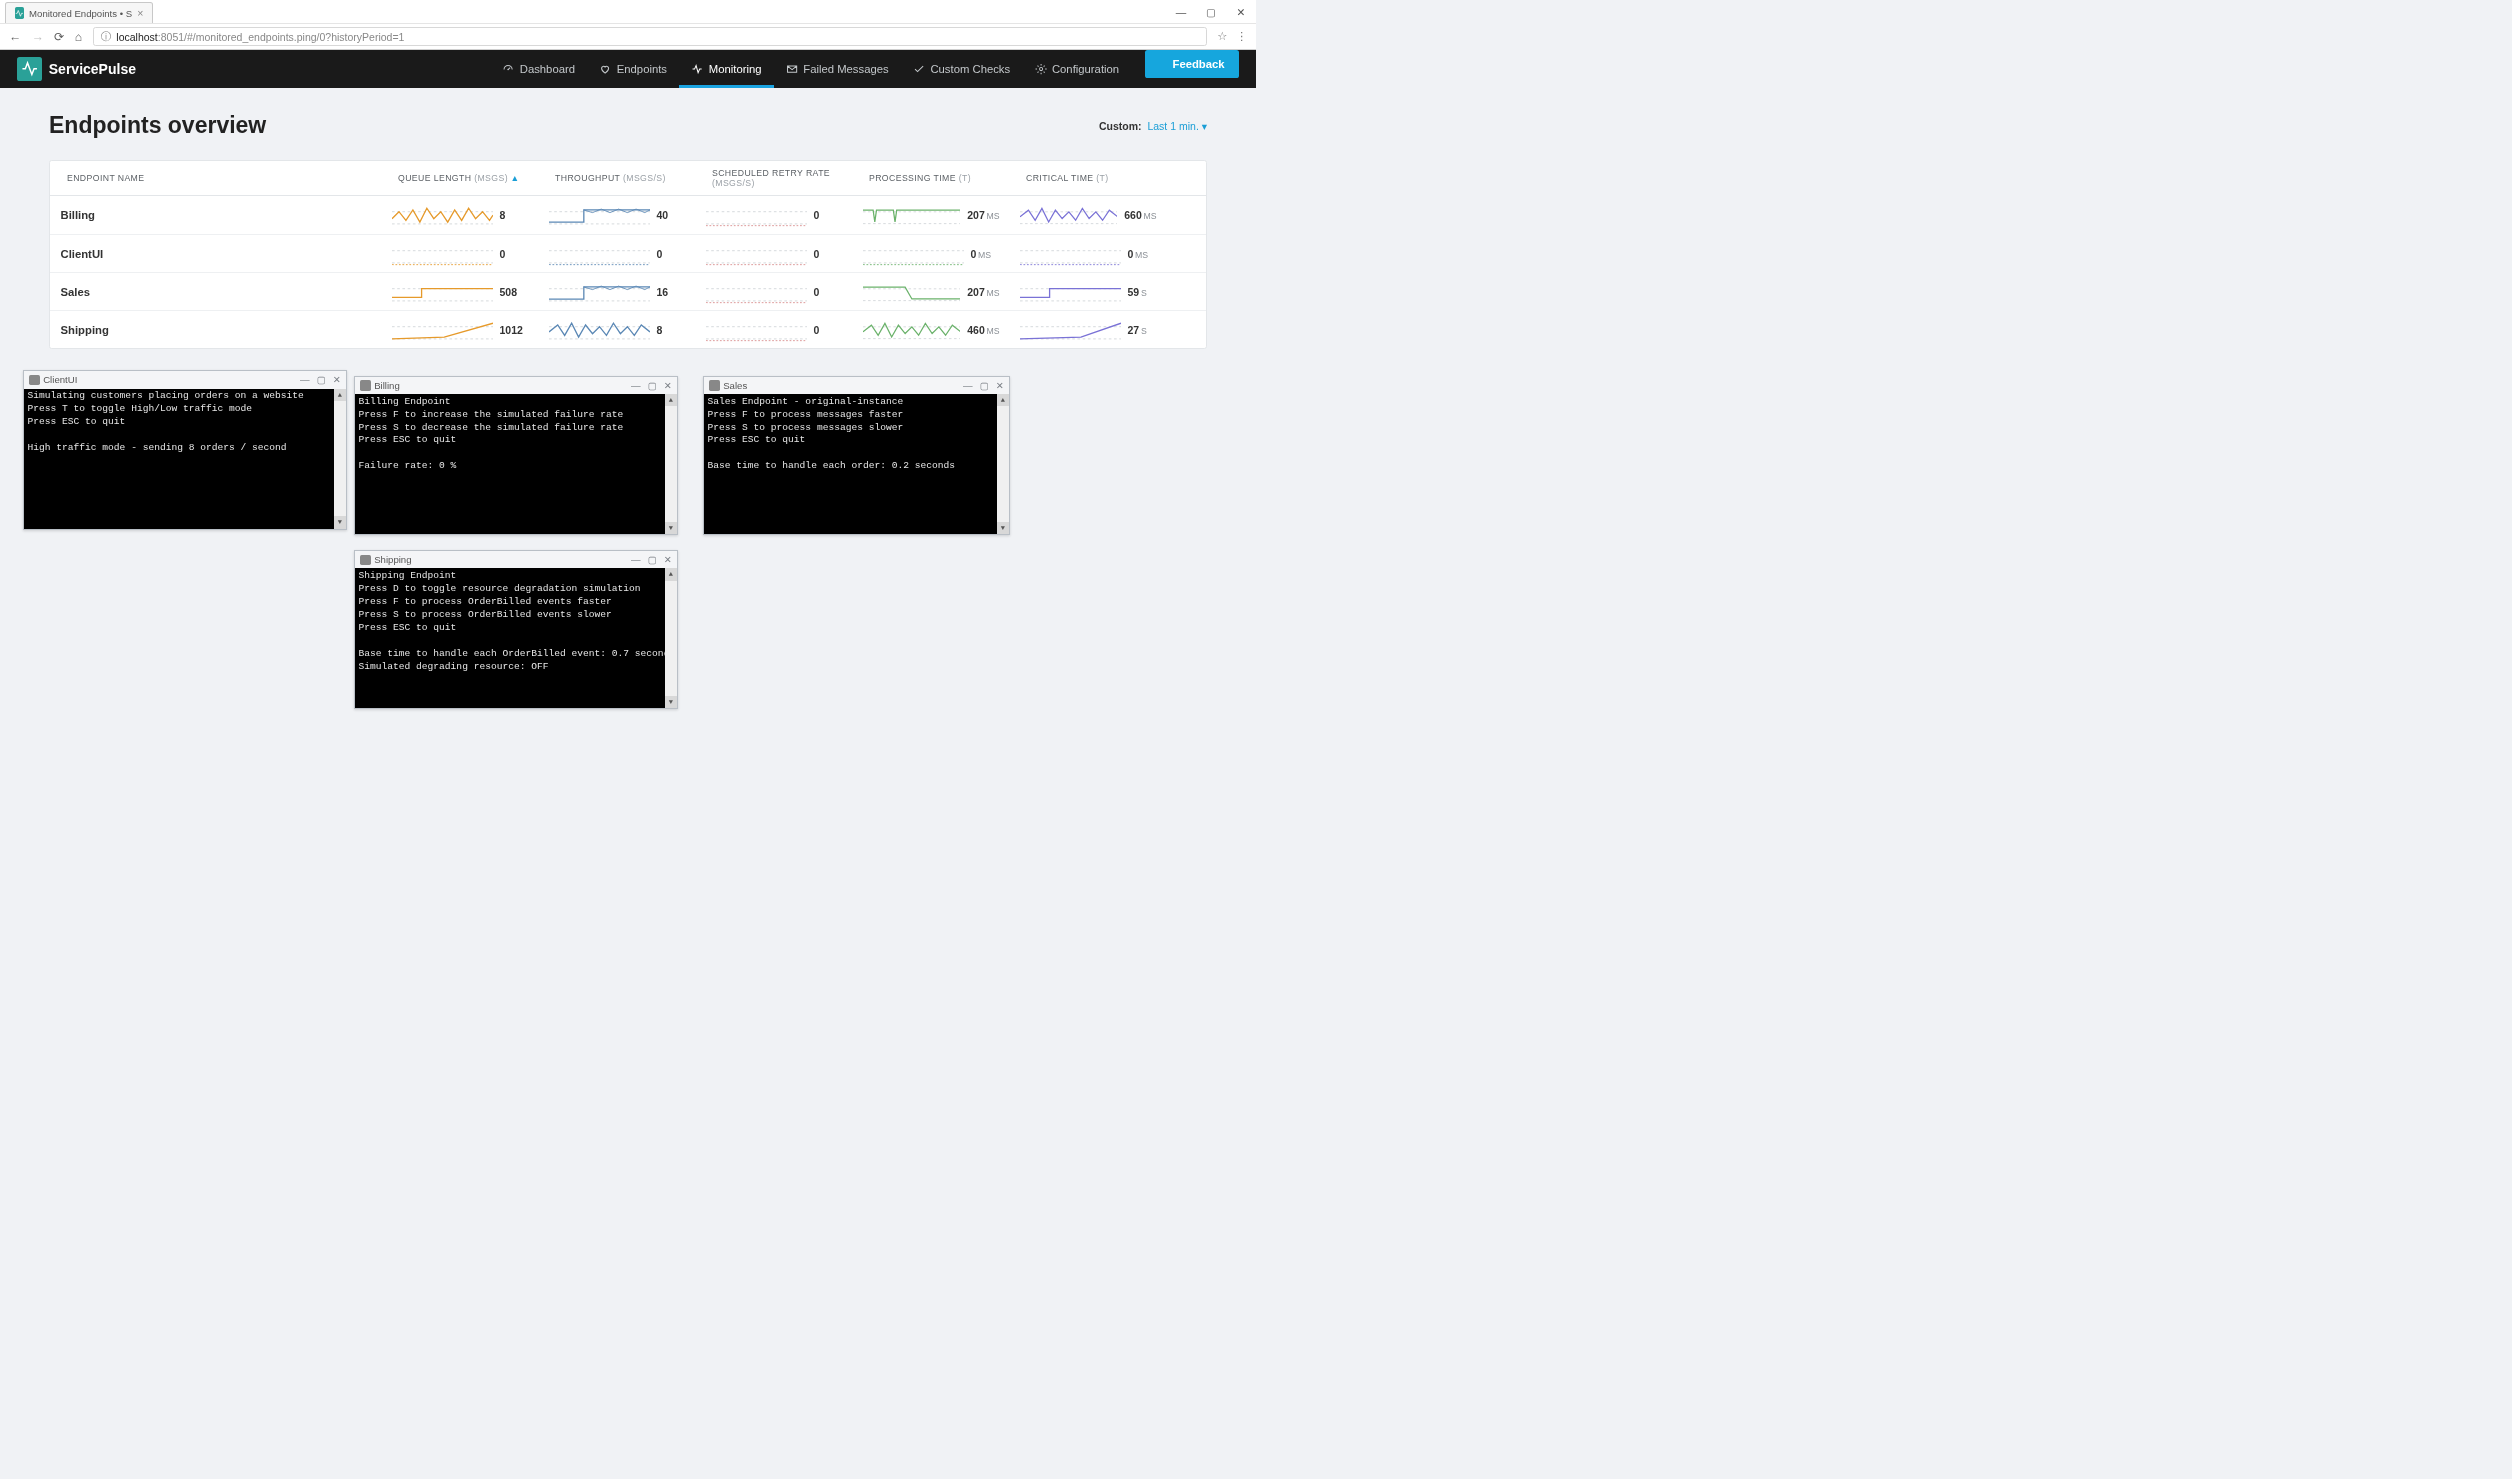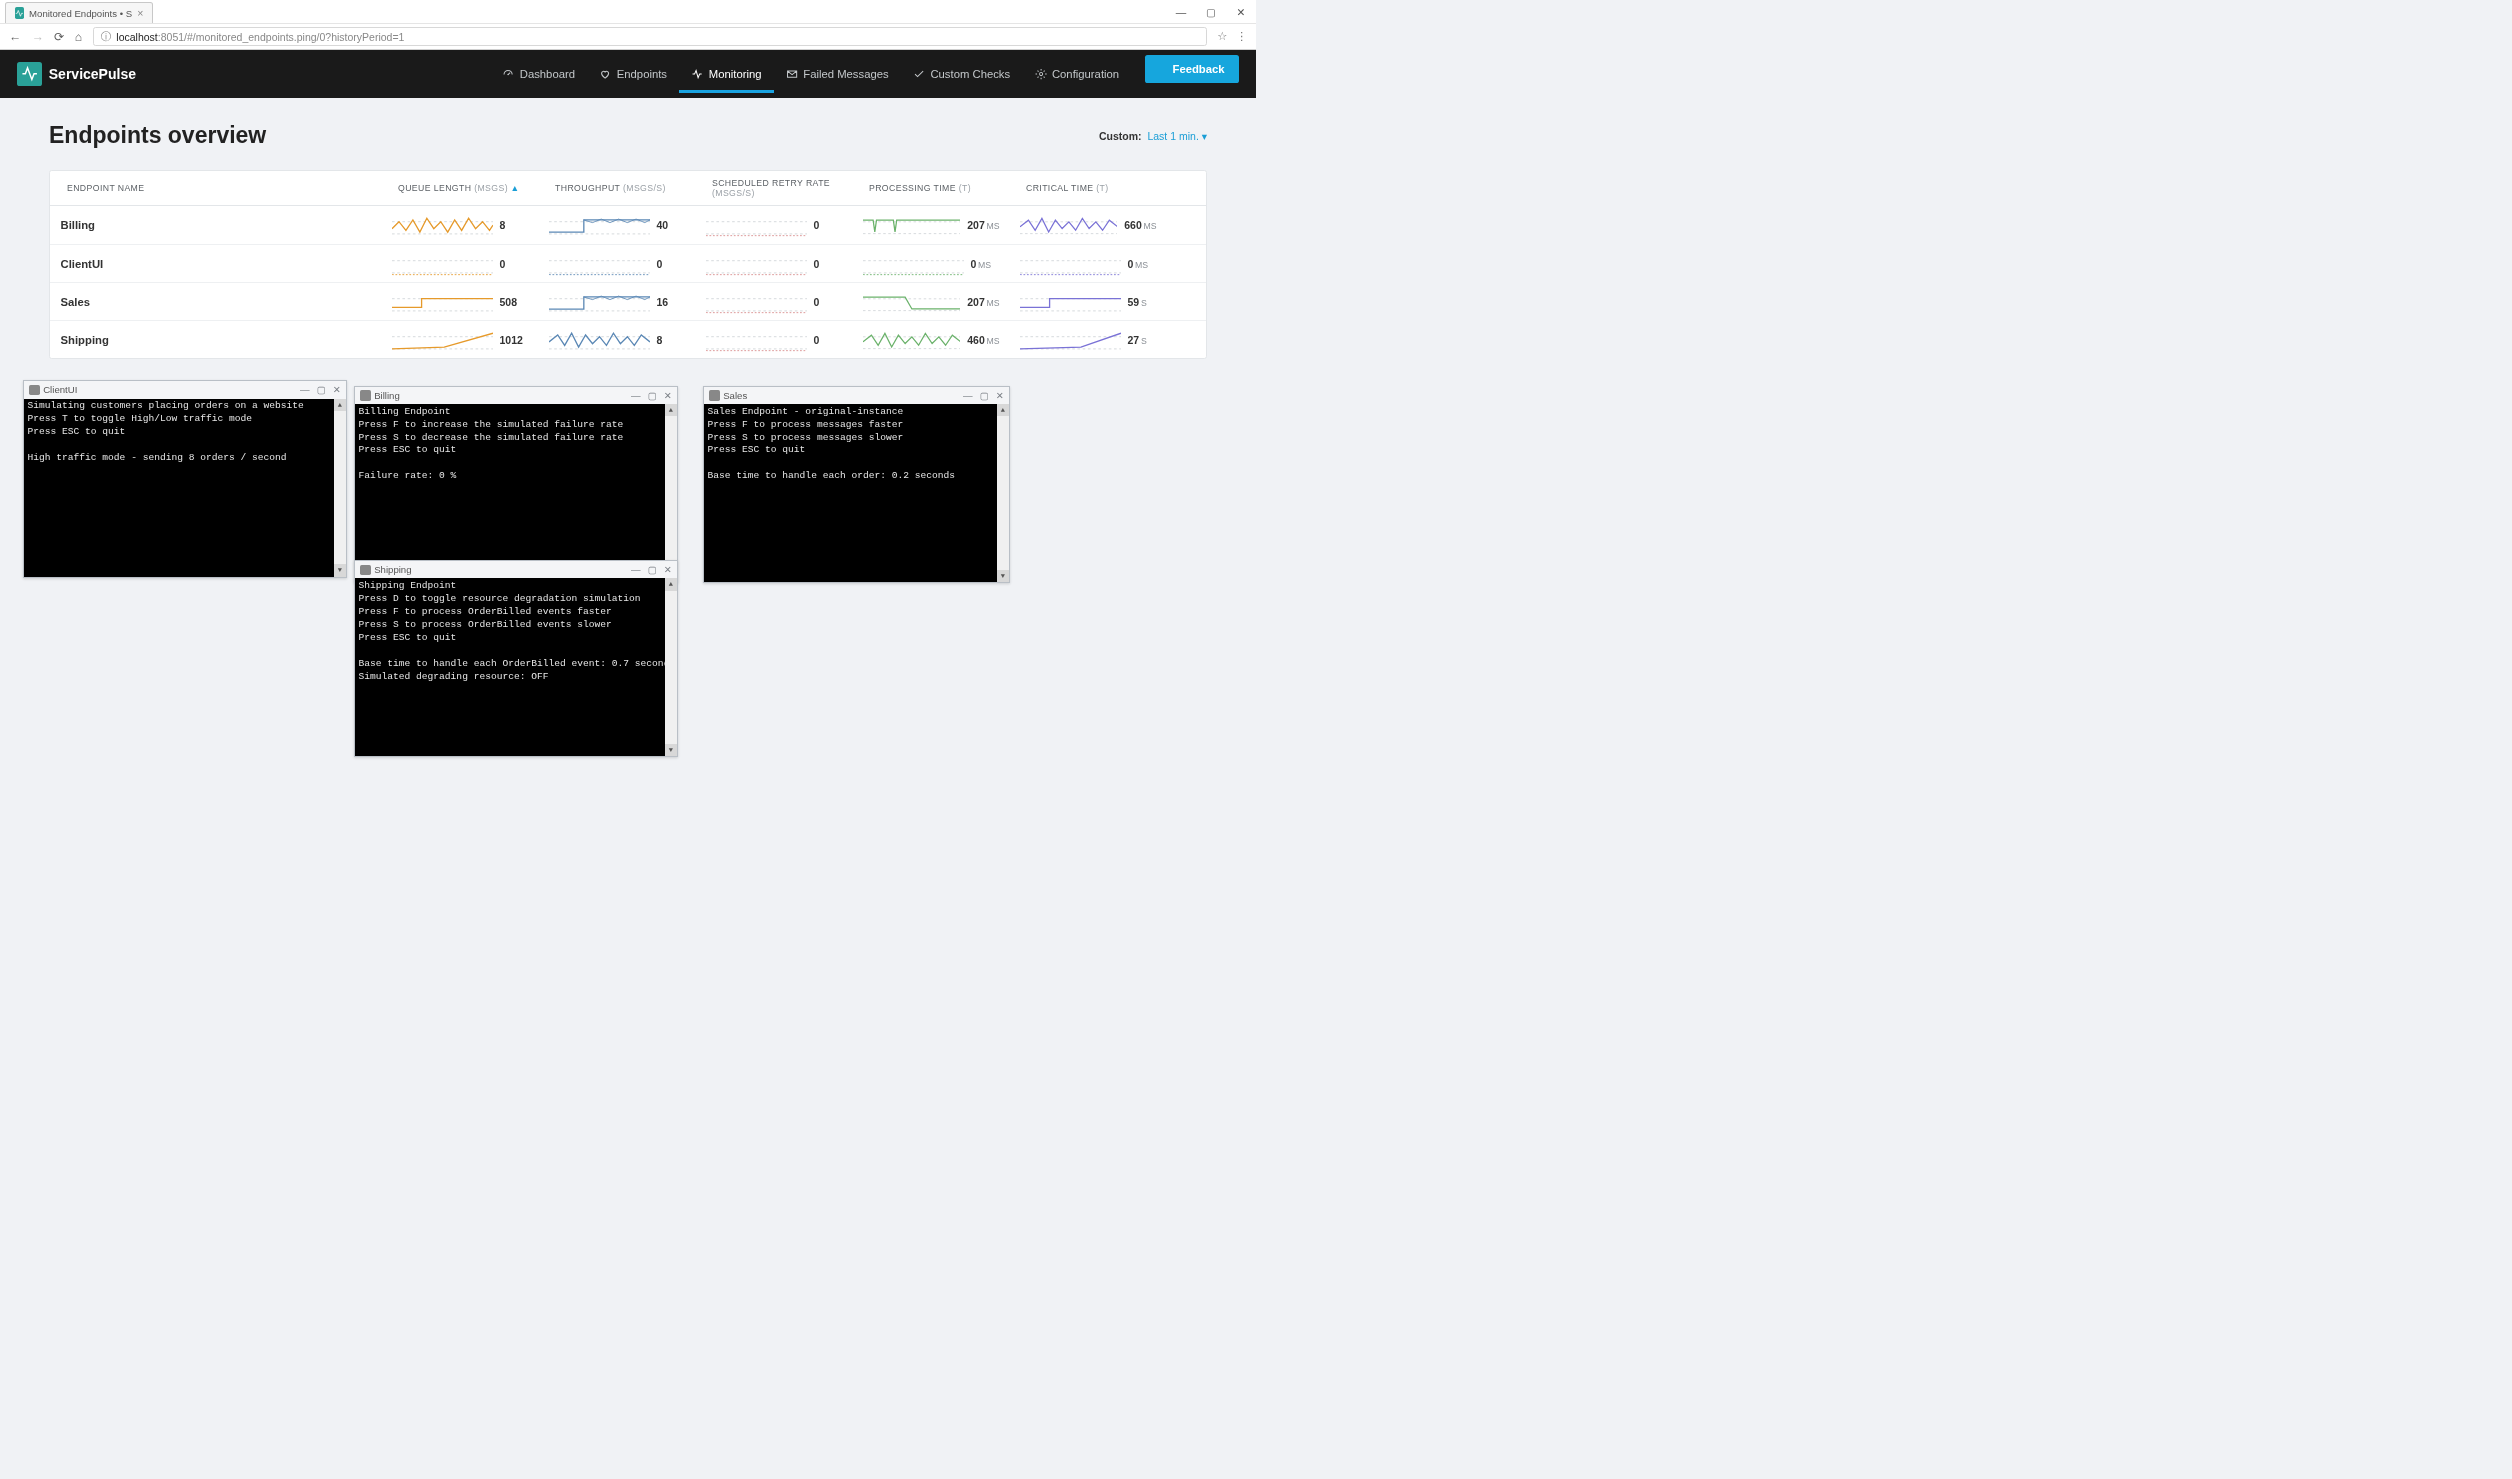--- a/index.html
+++ b/index.html
@@ -17,21 +17,21 @@
   .addr-bar { height:26px; display:flex; align-items:center; gap:10.5px; padding:0 8.7px; border-top:0.9px solid #e5e5e5; }
   .addr-bar .nav-icons { display:flex; align-items:center; gap:10.5px; color:#606060; }
   .addr-bar .nav-icons span { font-size:12.2px; }
   .url-field { flex:1; display:flex; align-items:center; height:19px; border:0.9px solid #d8d8d8; border-radius:2.6px; padding:0 7px; font-size:10.5px; color:#4c4c4c;}
   .url-field .info-icon { color:#888; margin-right:5.2px; font-size:10.5px;}
   .url-field .url-text span.host { color:#222; }
   .url-field .url-text span.path { color:#888; }
   .addr-bar .right-icons { display:flex; align-items:center; gap:8.7px; color:#777; }
 
   
-  .app-header { background:#1a1a1a; height:48px; display:flex; align-items:center; padding:0 17.4px; color:#cfd3d6; }
+  .app-header { background:#1a1a1a; height:38px; display:flex; align-items:center; padding:0 17.4px; color:#cfd3d6; }
   .brand { display:flex; align-items:center; gap:7px; font-size:14px; font-weight:600; color:#fff;}
   .brand .logo { width:24.4px; height:24.4px; background:#2aa198; border-radius:2.6px; display:flex; align-items:center; justify-content:center;}
   .brand .logo svg { width:17.4px; height:17.4px; stroke:#fff; }
   .nav { margin-left:auto; display:flex; align-items:stretch; height:38px; }
   .nav-item { display:flex; align-items:center; gap:5.2px; padding:0 12.2px; font-size:11.3px; color:#c3c7ca; cursor:pointer; position:relative;}
   .nav-item.active { color:#fff; }
   .nav-item.active::after { content:""; position:absolute; left:0; right:0; bottom:0; height:2.6px; background:#1aa3e0; }
   .nav-item svg, .nav-item .icon { width:12.2px; height:12.2px; }
   .feedback-btn { display:flex; align-items:center; gap:1px; background:#16a6dd; color:#fff; font-weight:600; height:28px; padding:0 14px; border-radius:2.6px; margin-left:14px; }
 
@@ -57,21 +57,21 @@
   .spark { width:101px; height:24.4px; border-radius:1.7px; }
   .val { font-size:10.5px; font-weight:700; color:#333; min-width:24.4px; }
   .val .unit { font-weight:400; color:#8a8f95; font-size:8.7px; margin-left:1.7px;}
 
   
   .consoles { position:relative; height:375px; margin-top:15.7px;}
   .console { position:absolute; width:324px; border:0.9px solid #b9bfc6; background:#fff; box-shadow:0 0.9px 2.6px rgba(0,0,0,.15); }
   .console .titlebar { height:17.4px; display:flex; align-items:center; padding:0 5.2px; background:#f4f5f7; font-size:9.6px; color:#555; }
   .console .titlebar .icon { width:10.5px; height:10.5px; margin-right:3.5px; background:linear-gradient(#888,#888); display:inline-block; border-radius:1.7px;}
   .console .titlebar .wnd-ctrl { margin-left:auto; display:flex; gap:7px; color:#7a7f85; font-size:9.6px;}
-  .console .body { background:#000; color:#e6e6e6; font-family:Consolas,"Courier New",monospace; font-size:9.6px; line-height:1.35; padding:1.7px 3.5px; height:178px; white-space:pre; overflow:hidden; position:relative;}
+  .console .body { background:#000; color:#e6e6e6; font-family:Consolas,"Courier New",monospace; font-size:9.6px; line-height:1.35; padding:1.7px 3.5px; height:140px; white-space:pre; overflow:hidden; position:relative;}
   .console .body .scroll-thumb { position:absolute; right:0; top:0; width:12.2px; height:100%; background:#f0f0f0; }
   .console .body .thumb-up { position:absolute; right:0; top:0; width:12.2px; height:12.2px; background:#d8d8d8; text-align:center; font-size:7px; color:#555; line-height:12.2px;}
   .console .body .thumb-dn { position:absolute; right:0; bottom:0; width:12.2px; height:12.2px; background:#d8d8d8; text-align:center; font-size:7px; color:#555; line-height:12.2px;}
   
   svg path, svg polyline { fill:none; }
 </style>
 </head>
 <body>
 
 <div class="browser-chrome">

